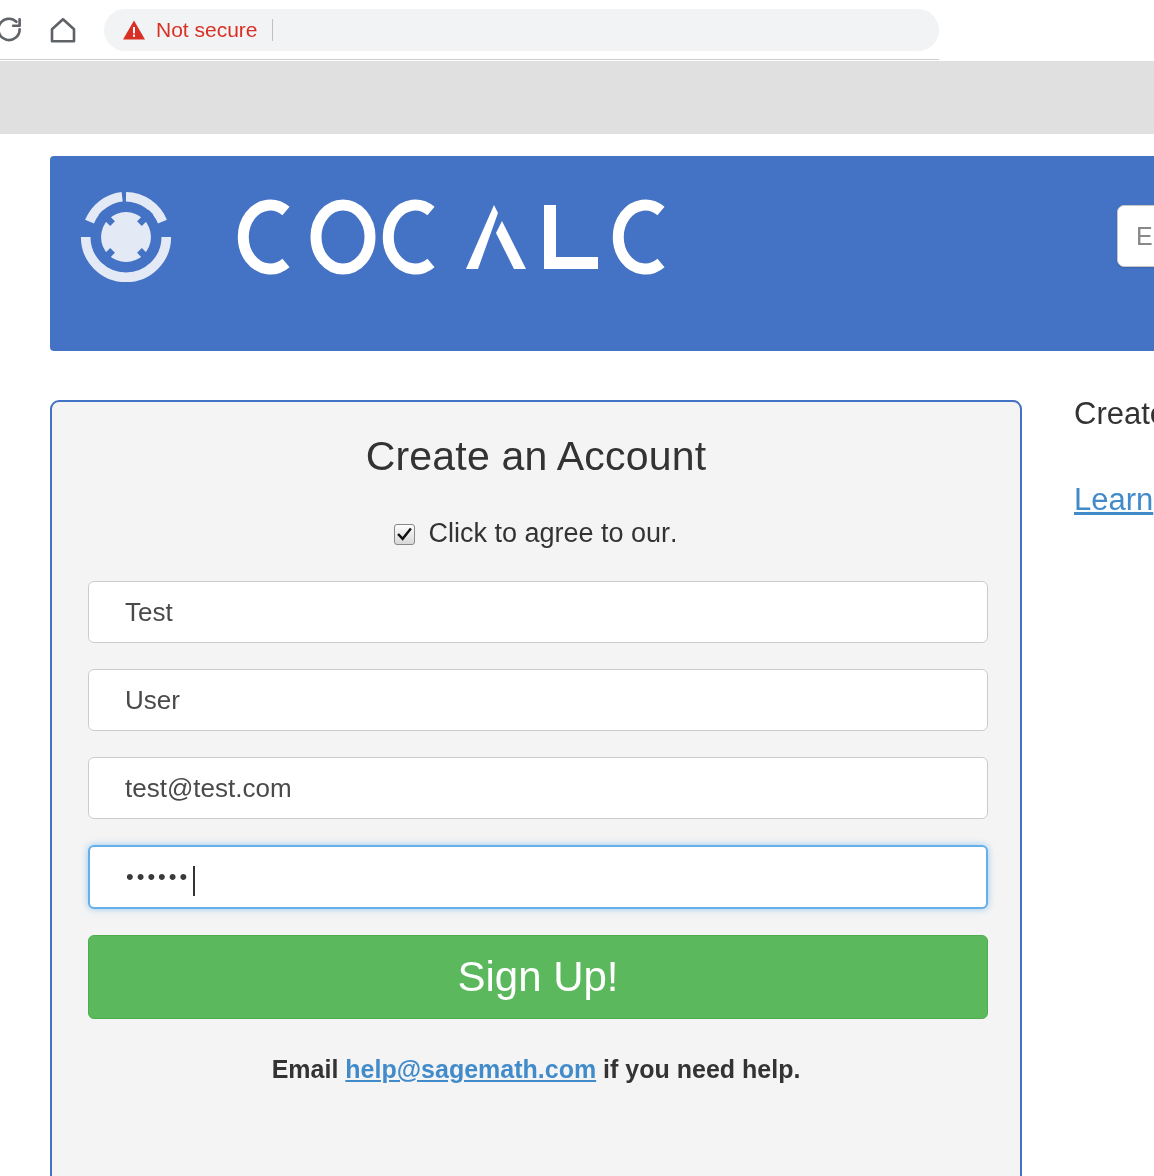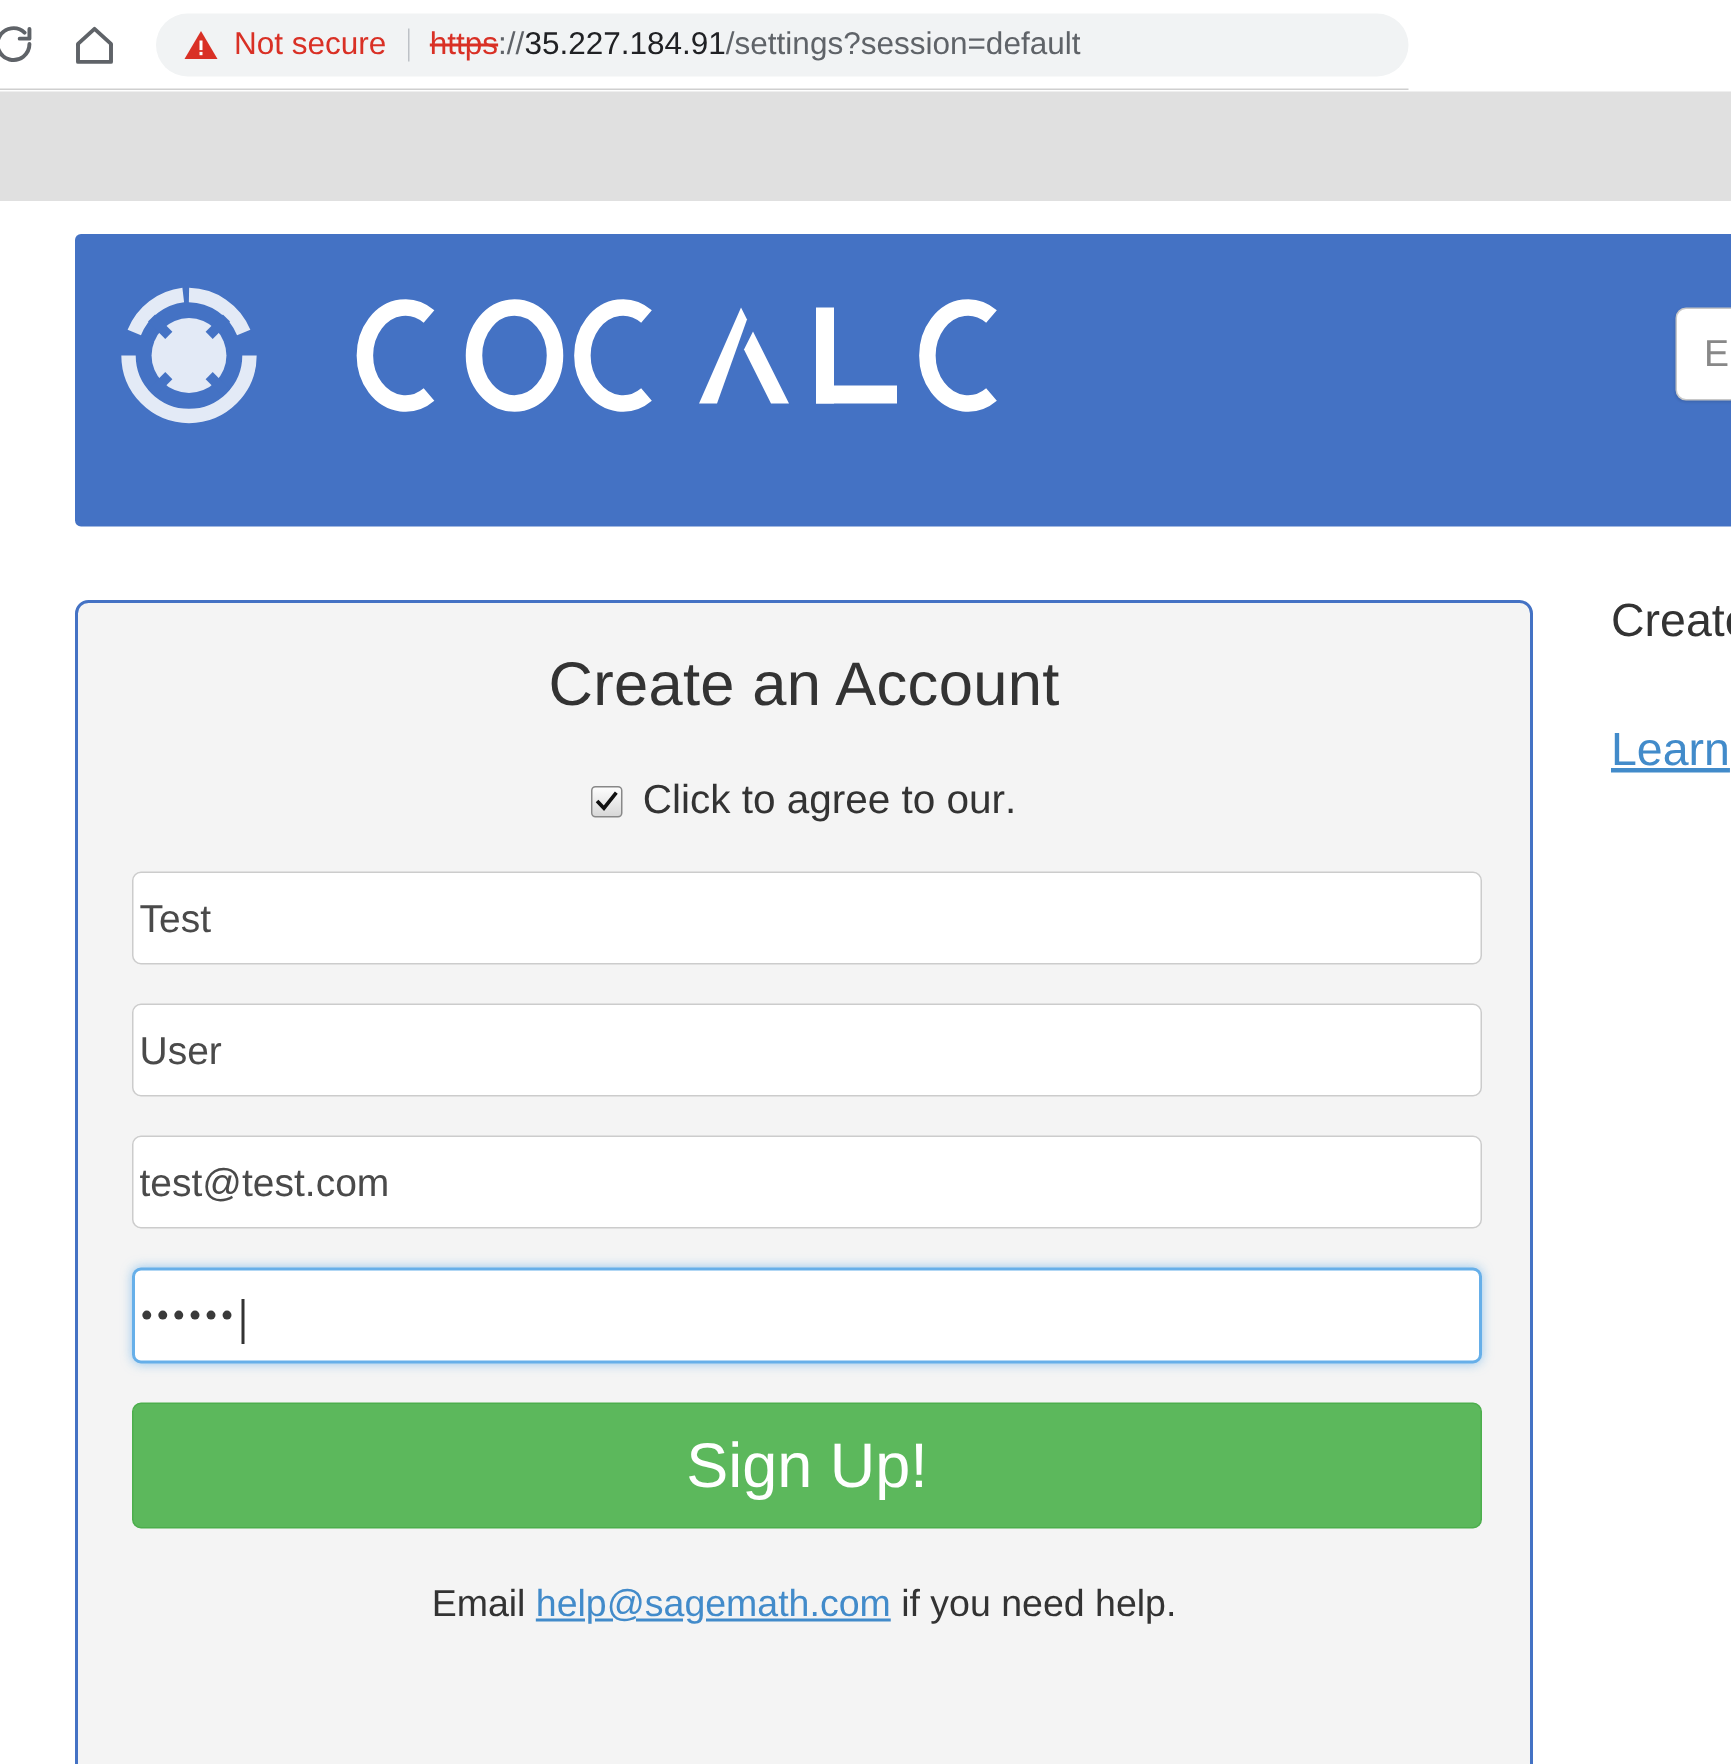--- a/index.html
+++ b/index.html
@@ -144,21 +144,21 @@
   .tos-checkbox svg { display: block; }
   .tos-link { color: #428bca; }
 
   .field-list { padding: 0 36px; margin-top: 32px; }
   .field {
     width: 900px; height: 62px;
     background: #ffffff;
     border: 1px solid #cccccc;
     border-radius: 6px;
     display: flex; align-items: center;
-    padding: 0 4px;
+    padding: 0 36px;
     font-size: 26px;
     color: #4a4a4a;
     margin-bottom: 26px;
   }
   .field.focused {
     border: 2px solid #66afe9;
     box-shadow: 0 0 7px rgba(102,175,233,.65);
     height: 64px;
   }
   .pw-dots {
@@ -186,20 +186,21 @@
     font-family: "Liberation Sans", sans-serif;
     display: flex; align-items: center; justify-content: center;
     cursor: pointer;
   }
 
   .help-line {
     margin-top: 36px;
     text-align: center;
     font-size: 25px;
     color: #333333;
+    font-weight: bold;
   }
   .help-link { color: #428bca; }
 
   
   .right-col {
     position: absolute; top: 262px; left: 1074px;
     width: 300px;
   }
   .right-headline {
     font-size: 31px;
@@ -234,21 +235,20 @@
   <div class="omnibox">
     <span class="warn-triangle">
       <svg width="24" height="24" viewBox="0 0 24 24" fill="#d93025">
         <path d="M12 2.6 23 21.4H1z"></path>
         <rect x="11" y="9" width="2" height="6.4" fill="#ffffff"></rect>
         <rect x="11" y="16.6" width="2" height="2.2" fill="#ffffff"></rect>
       </svg>
     </span>
     <span class="not-secure">Not secure</span>
     <span class="omni-divider"></span>
-    <span class="url-text"><span class="url-scheme">https</span><span class="url-sep">://</span><span class="url-host">35.227.184.91</span><span class="url-path">/settings?session=default</span></span>
   </div>
 
 </div>
 
 <div class="bookmark-band"></div>
 
 <div class="page-viewport">
 
   <div class="app-header">
 

